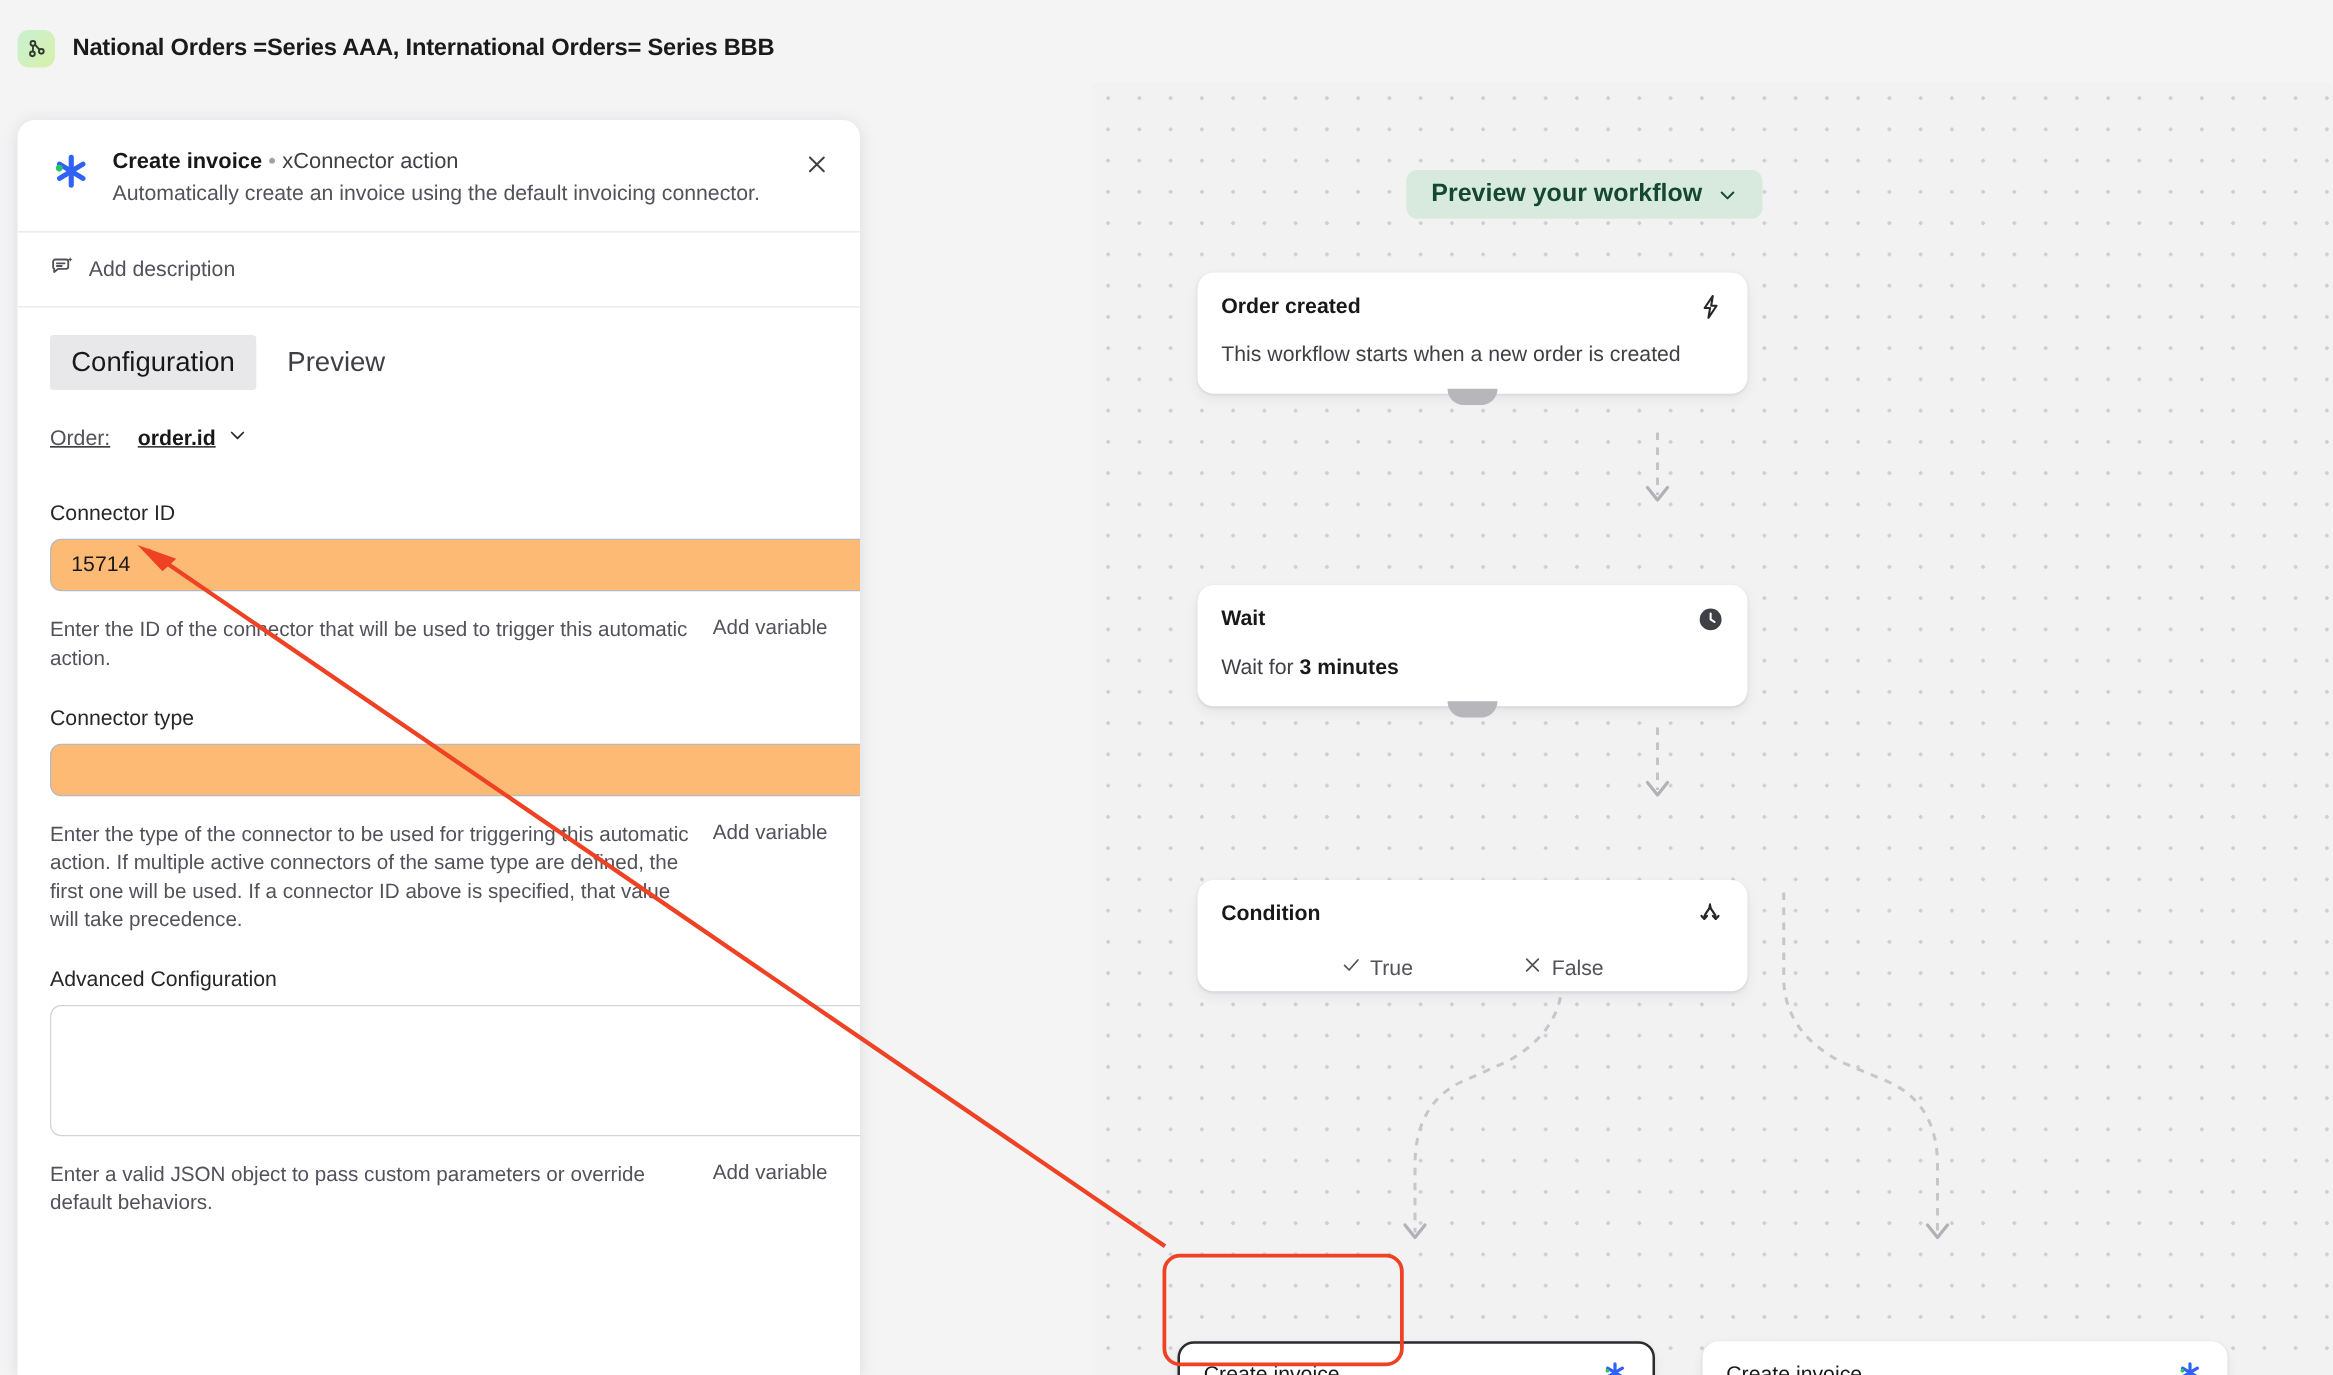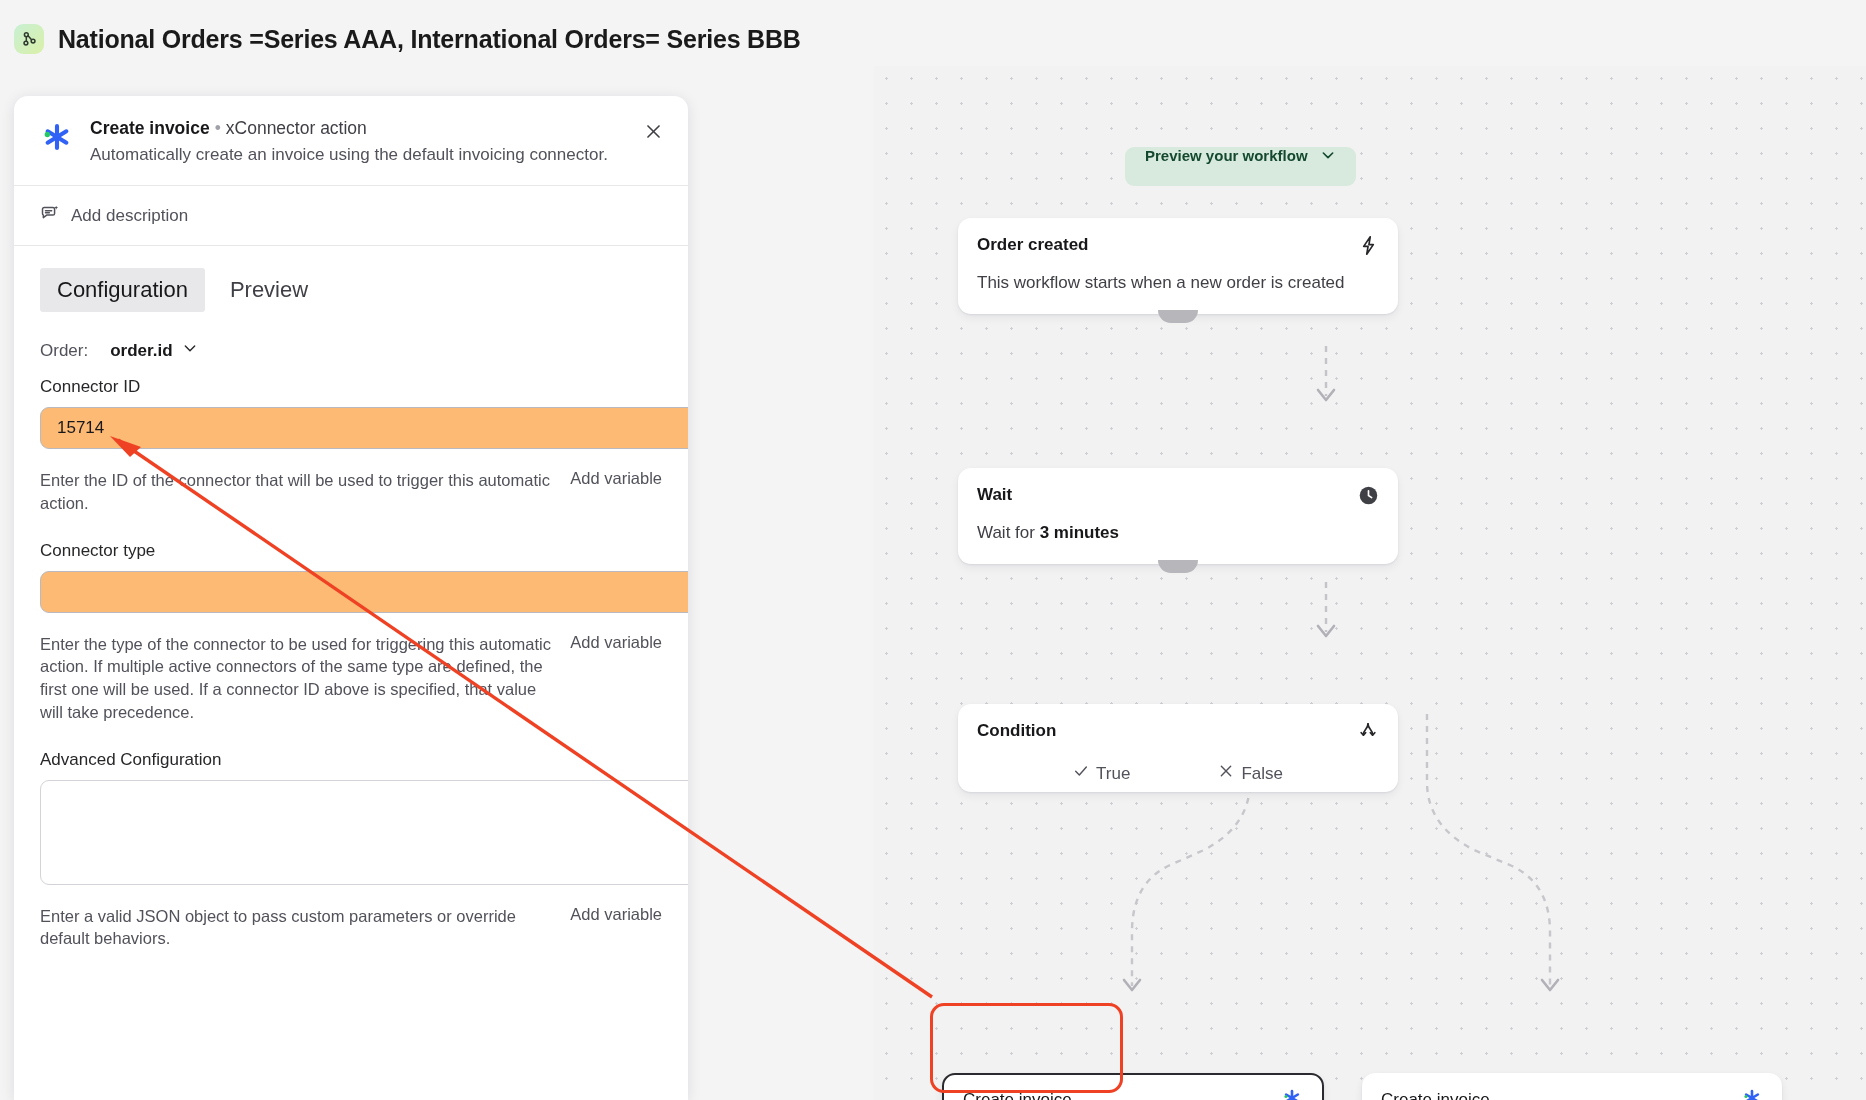--- a/index.html
+++ b/index.html
@@ -18,38 +18,38 @@
     display: flex; align-items: center; padding-left: 14px; gap: 14px;
   }
   .app-badge {
     width: 30px; height: 30px; border-radius: 9px;
     background: linear-gradient(135deg,#c9f0d4 0%,#d9f0a8 100%);
     display: flex; align-items: center; justify-content: center;
     flex: 0 0 auto;
   }
   .app-badge svg { display: block; }
   .page-title {
-    font-size: 25px; font-weight: 700; color: #1a1a1a; letter-spacing: -0.2px;
+    font-size: 19px; font-weight: 700; color: #1a1a1a; letter-spacing: -0.2px;
     white-space: nowrap;
   }
 
   
   .canvas {
     position: absolute; left: 874px; top: 66px; width: 992px; height: 1034px;
     background:
       radial-gradient(circle, #cfcfd3 1.3px, rgba(0,0,0,0) 1.4px) 0 0 / 25px 25px,
       #f2f2f3;
   }
 
   .preview-pill {
-    position: absolute; left: 251px; top: 81px;
+    position: absolute; left: 251px; top: 70px;
     background: #d7eadd; color: #14482f;
     border-radius: 9px; height: 39px;
-    display: flex; gap: 12px;
-    padding: 0 20px; font-size: 15px; font-weight: 700;
+    display: flex; align-items: center; gap: 12px;
+    padding: 0 20px; font-size: 20px; font-weight: 700;
     cursor: pointer;
   }
   .preview-pill svg { display:block; }
 
   .node {
     position: absolute;
     background: #ffffff;
     border-radius: 13px;
     box-shadow: 0 1px 2px rgba(16,24,40,.08), 0 4px 10px rgba(16,24,40,.06);
     padding: 17px 19px 19px 19px;
@@ -123,22 +123,23 @@
   .panel-body { padding: 22px 26px 0 26px; }
 
   .tabs { display: flex; gap: 8px; margin-bottom: 28px; }
   .tab {
     font-size: 22px; color: #3f3f46; padding: 9px 17px;
     border-radius: 3px; cursor: pointer;
   }
   .tab.active { background: #e8e8ea; color: #18181b; font-weight: 400; }
 
   .order-row {
-    display: flex; align-items: center; gap: 22px; margin-bottom: 16px;
+    display: flex; align-items: center; gap: 22px; margin-bottom: 40px;
     font-size: 17px;
+    text-decoration: underline;
   }
   .order-label { color: #52525b; }
   .order-value {
     display: flex; align-items: center; gap: 9px;
     font-weight: 700; color: #18181b; cursor: pointer;
   }
 
   .field { margin-bottom: 20px; }
   .field-label { font-size: 17px; color: #27272a; margin-bottom: 10px; }
   .input {

